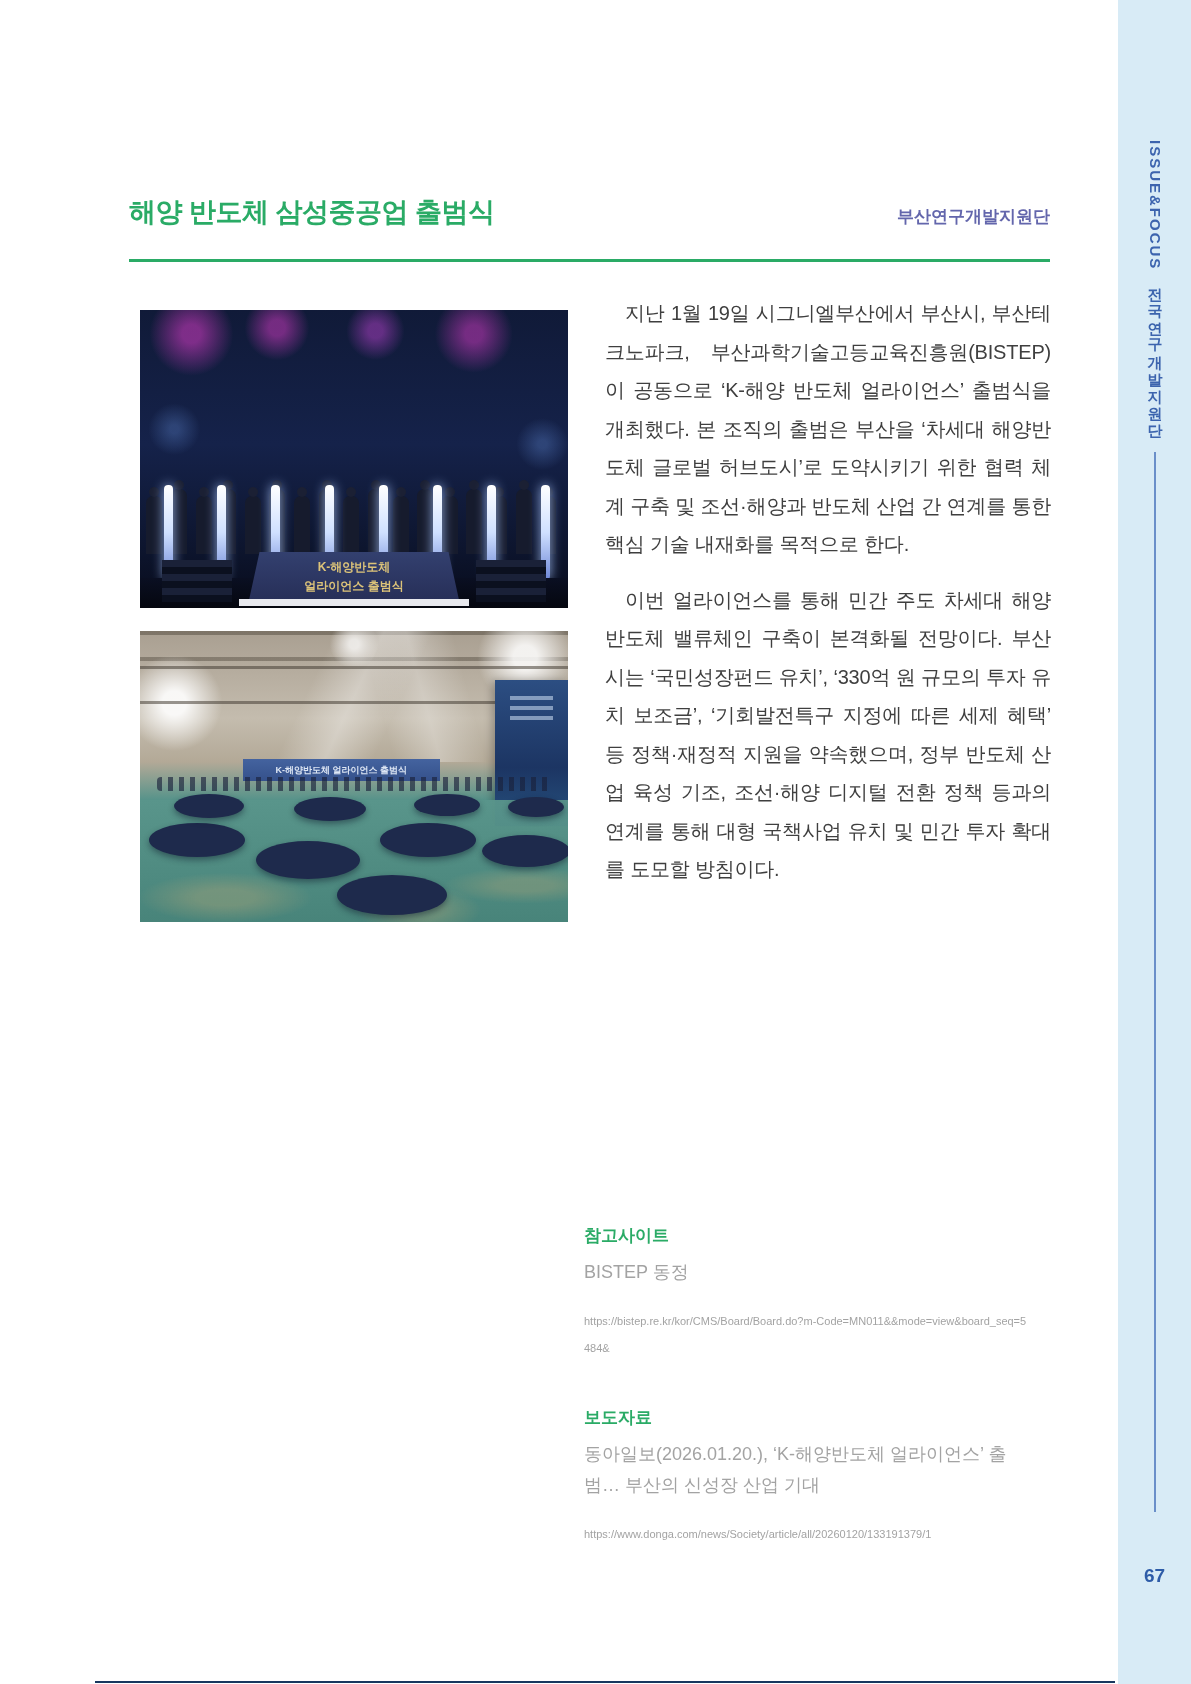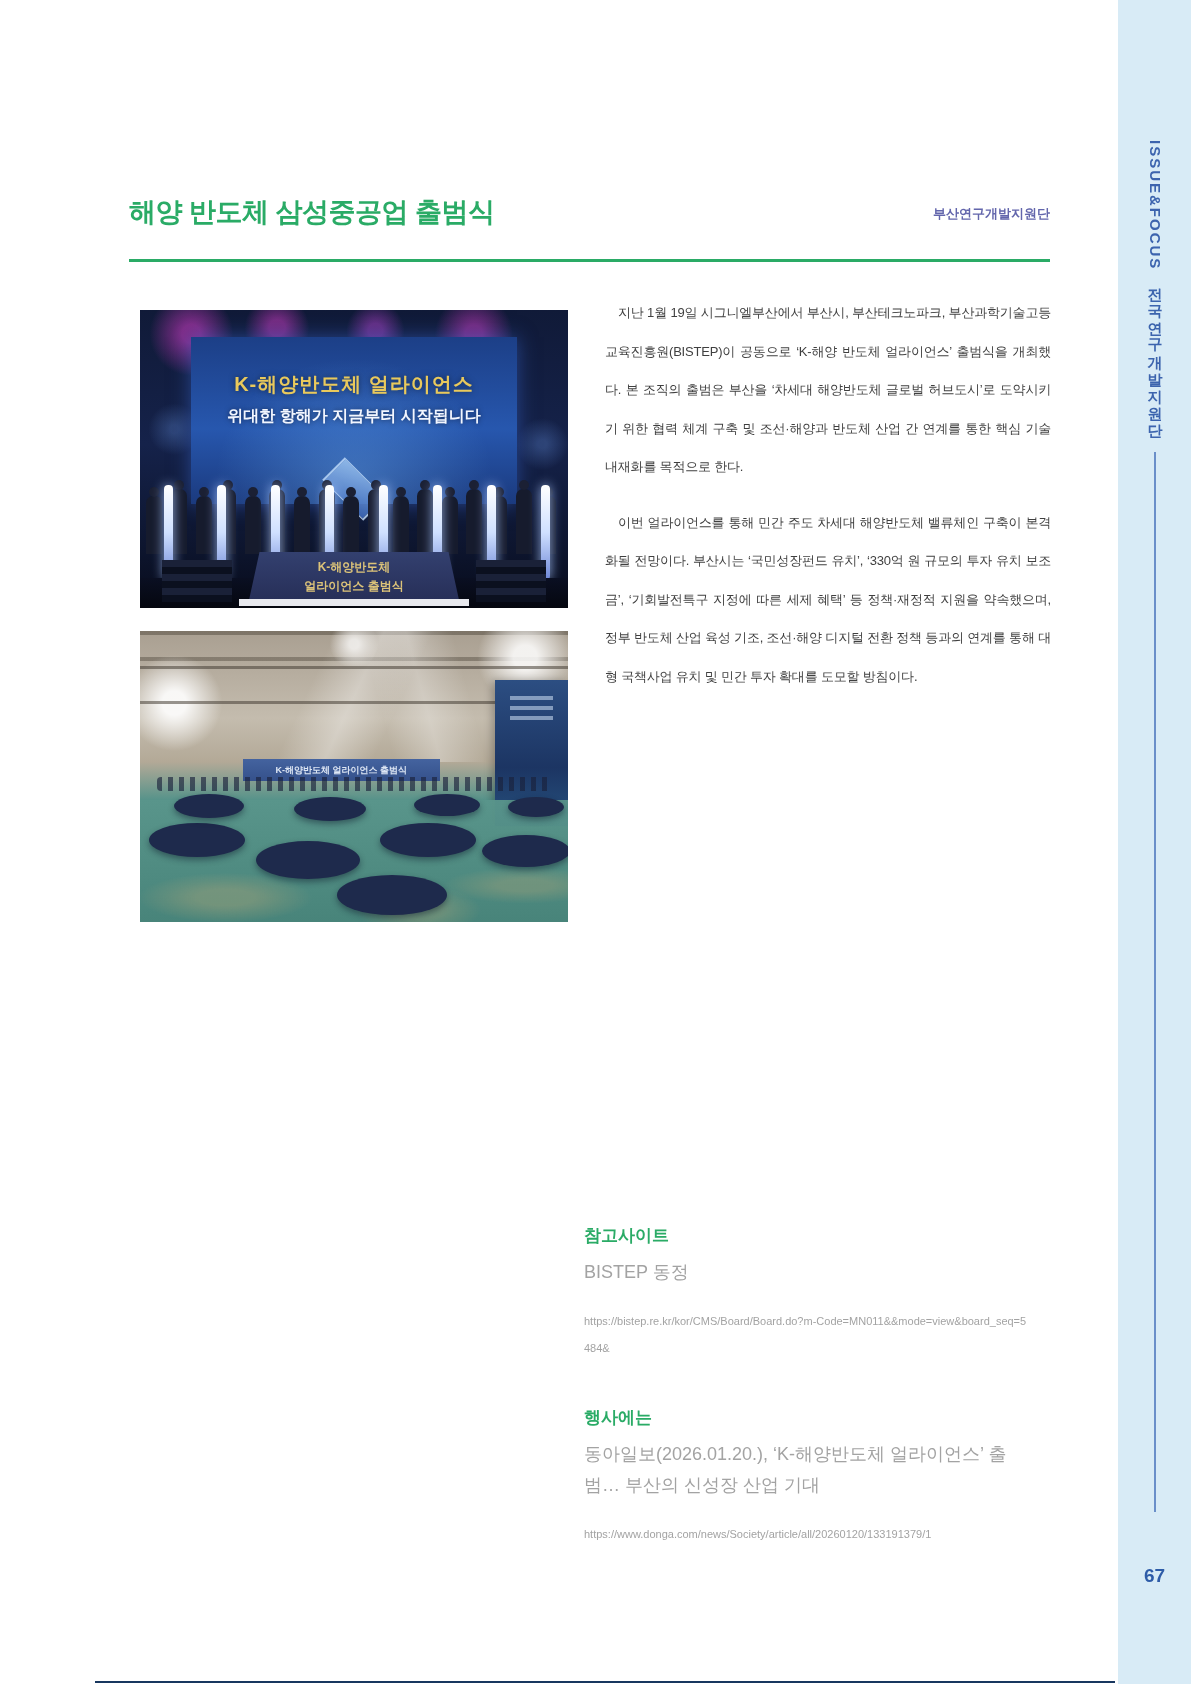--- a/index.html
+++ b/index.html
@@ -14,21 +14,21 @@
   .sidebar-label {
     position:absolute; top:140px; left:50%; transform:translateX(-50%);
     writing-mode:vertical-rl; font-size:15px; font-weight:bold; letter-spacing:2px;
     color:#3c64ae; white-space:nowrap;
   }
   .sidebar-rule { position:absolute; top:452px; left:50%; transform:translateX(-50%); width:2px; height:1060px; background:#6a8fc9; }
   .page-number { position:absolute; top:1565px; left:0; width:100%; text-align:center; font-size:19px; font-weight:bold; color:#2e5ca8; }
 
   
   .page-title { position:absolute; left:129px; top:194px; font-size:27px; font-weight:bold; color:#2aab66; letter-spacing:-0.5px; }
-  .org-label  { position:absolute; left:605px; top:205px; width:445px; text-align:right; font-size:13px; font-weight:bold; color:#6366ac; }
+  .org-label  { position:absolute; left:605px; top:205px; width:445px; text-align:right; font-size:17px; font-weight:bold; color:#6366ac; }
   .header-rule { position:absolute; left:129px; top:259px; width:921px; height:3px; background:#2aab66; }
 
   
   .photo { position:absolute; left:140px; width:428px; overflow:hidden; }
 
   
   .photo1 { top:310px; height:298px;
     background:
       radial-gradient(circle at 12% 8%, rgba(216,60,200,.55) 0 2%, transparent 9%),
       radial-gradient(circle at 32% 6%, rgba(216,60,200,.5) 0 2%, transparent 8%),
@@ -98,44 +98,39 @@
       radial-gradient(ellipse at 20% 80%, rgba(196,172,122,.35) 0 6%, transparent 18%),
       radial-gradient(ellipse at 65% 90%, rgba(196,172,122,.3) 0 6%, transparent 16%),
       radial-gradient(ellipse at 90% 70%, rgba(196,172,122,.3) 0 5%, transparent 15%),
       linear-gradient(180deg,#5a968c, #49857b); opacity:.95; }
   .p2-table { position:absolute; background:#1e2a4c; border-radius:50%; box-shadow:0 3px 6px rgba(10,20,40,.45); }
   .p2-crowd { position:absolute; left:4%; top:50%; width:92%; height:14px;
     background:repeating-linear-gradient(90deg, rgba(25,32,58,.8) 0 5px, transparent 5px 11px); border-radius:4px; opacity:.8; }
 
   
   .text-col { position:absolute; left:605px; top:294px; width:446px; }
-  .text-col p { font-size:13px; line-height:38.5px; text-align:justify; text-indent:1em; color:#3f3f3f; margin-bottom:17px; letter-spacing:-0.2px; }
+  .text-col p { font-size:20px; line-height:38.5px; text-align:justify; text-indent:1em; color:#3f3f3f; margin-bottom:17px; letter-spacing:-0.2px; }
 
   
   .refs { position:absolute; left:584px; top:1224px; width:446px; }
   .ref-heading { font-size:17px; font-weight:bold; color:#2aab66; margin-bottom:10px; }
   .ref-source { font-size:18px; line-height:31px; color:#a3a3a3; }
   .ref-url { font-size:11px; line-height:27px; color:#a3a3a3; word-break:break-all; text-decoration:none; display:block; margin-top:20px; }
   .ref-block + .ref-block { margin-top:44px; }
 
   .bottom-rule { position:absolute; left:95px; top:1681px; width:1020px; height:2px; background:#18375f; }
 </style>
 </head>
 <body>
 
 <div class="page-title">해양 반도체 삼성중공업 출범식</div>
 <div class="org-label">부산연구개발지원단</div>
 <div class="header-rule"></div>
 
 <div class="photo photo1">
-  <div class="p1-screen">
-    <div class="p1-screen-title">K-해양반도체 얼라이언스</div>
-    <div class="p1-screen-sub">위대한 항해가 지금부터 시작됩니다</div>
-    <div class="p1-chip"></div>
-  </div>
   <div class="p1-people" id="p1-people">
       <div class="p1-figure" style="left: 1.5%; height: 58px;"></div>
       <div class="p1-figure" style="left: 7.25%; height: 65px;"></div>
       <div class="p1-figure" style="left: 13%; height: 58px;"></div>
       <div class="p1-figure" style="left: 18.75%; height: 65px;"></div>
       <div class="p1-figure" style="left: 24.5%; height: 58px;"></div>
       <div class="p1-figure" style="left: 30.25%; height: 65px;"></div>
       <div class="p1-figure" style="left: 36%; height: 58px;"></div>
       <div class="p1-figure" style="left: 41.75%; height: 65px;"></div>
       <div class="p1-figure" style="left: 47.5%; height: 58px;"></div>
@@ -197,21 +192,21 @@
   <p>이번 얼라이언스를 통해 민간 주도 차세대 해양반도체 밸류체인 구축이 본격화될 전망이다. 부산시는 ‘국민성장펀드 유치’, ‘330억 원 규모의 투자 유치 보조금’, ‘기회발전특구 지정에 따른 세제 혜택’ 등 정책·재정적 지원을 약속했으며, 정부 반도체 산업 육성 기조, 조선·해양 디지털 전환 정책 등과의 연계를 통해 대형 국책사업 유치 및 민간 투자 확대를 도모할 방침이다.</p>
 </div>
 
 <div class="refs">
   <div class="ref-block">
     <div class="ref-heading">참고사이트</div>
     <div class="ref-source">BISTEP 동정</div>
     <a class="ref-url" href="#">https://bistep.re.kr/kor/CMS/Board/Board.do?m-Code=MN011&amp;&amp;mode=view&amp;board_seq=5484&amp;</a>
   </div>
   <div class="ref-block">
-    <div class="ref-heading">행사에는</div>
+    <div class="ref-heading">보도자료</div>
     <div class="ref-source">동아일보(2026.01.20.), ‘K-해양반도체 얼라이언스’ 출범… 부산의 신성장 산업 기대</div>
     <a class="ref-url" href="#">https://www.donga.com/news/Society/article/all/20260120/133191379/1</a>
   </div>
 </div>
 
 <div class="sidebar">
   <div class="sidebar-label">ISSUE&amp;FOCUS 전국연구개발지원단</div>
   <div class="sidebar-rule"></div>
   <div class="page-number">67</div>
 </div>

